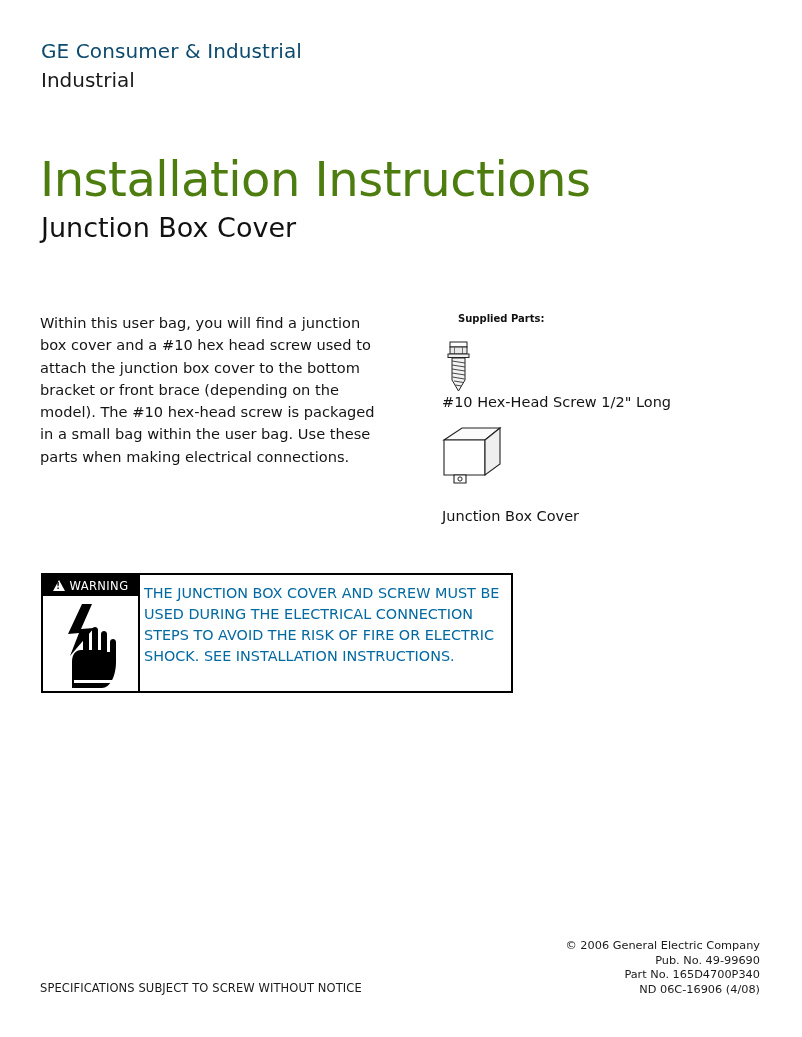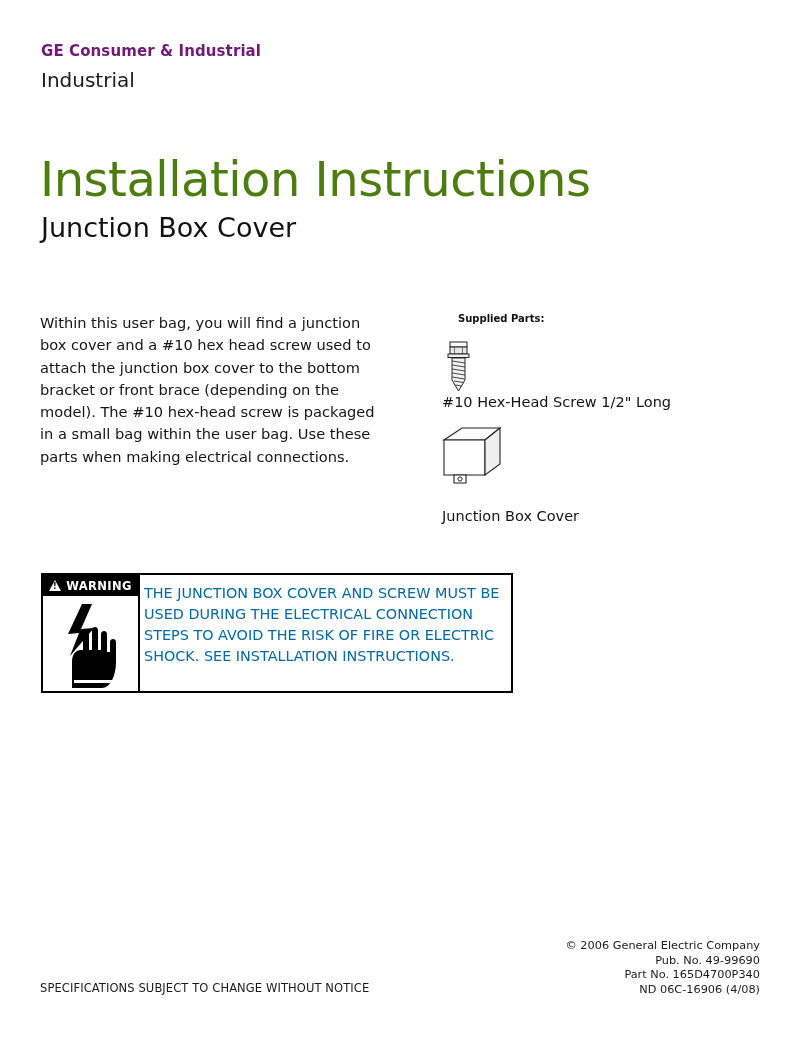--- a/index.html
+++ b/index.html
@@ -23,25 +23,24 @@
   }
 
   
   .brand {
     position: absolute;
     left: 41px;
     top: 38px;
     width: 500px;
   }
   .brand-line1 {
-    font-size: 15px;
-    color: #701a75;
+    font-size: 20px;
+    color: #0c4a6e;
     letter-spacing: 0.1px;
     line-height: 26px;
-    font-weight: bold;
   }
   .brand-line2 {
     font-size: 20px;
     color: #1a1a1a;
     line-height: 26px;
     margin-top: 3px;
   }
 
   
   .doc-title {
@@ -129,21 +128,21 @@
   }
   .warning-banner {
     background: #000;
     color: #fff;
     height: 21px;
     display: flex;
     align-items: center;
     justify-content: center;
     gap: 5px;
     font-size: 11.5px;
-    font-weight: bold;
+    font-weight: normal;
     letter-spacing: 0.4px;
   }
   .warn-tri {
     width: 0; height: 0;
     border-left: 6px solid transparent;
     border-right: 6px solid transparent;
     border-bottom: 11px solid #fff;
     position: relative;
     display: inline-block;
   }
@@ -271,21 +270,21 @@
 
           <path d="M24 88 L24 62 C24 54 28 50 33 50 L35 50 L35 34 C35 30 41 30 41 34 L41 50 L44 50 L44 30 C44 26 50 26 50 30 L50 50 L53 50 L53 34 C53 30 59 30 59 34 L59 52 L62 52 L62 42 C62 38 68 38 68 42 L68 62 C68 76 62 88 54 88 Z" fill="#000"></path>
 
           <rect x="26" y="80" width="40" height="3" fill="#fff"></rect>
         </svg>
       </div>
     </div>
     <div class="warning-text">THE JUNCTION BOX COVER AND SCREW MUST BE USED DURING THE ELECTRICAL CONNECTION STEPS TO AVOID THE RISK OF FIRE OR ELECTRIC SHOCK. SEE INSTALLATION INSTRUCTIONS.</div>
   </div>
 
-  <div class="footer-left">SPECIFICATIONS SUBJECT TO CHANGE WITHOUT NOTICE</div>
+  <div class="footer-left">SPECIFICATIONS SUBJECT TO SCREW WITHOUT NOTICE</div>
   <div class="footer-right">
     <div>© 2006 General Electric Company</div>
     <div>Pub. No. 49-99690</div>
     <div>Part No. 165D4700P340</div>
     <div>ND 06C-16906  (4/08)</div>
   </div>
 
 </div>
 
 </body></html>

